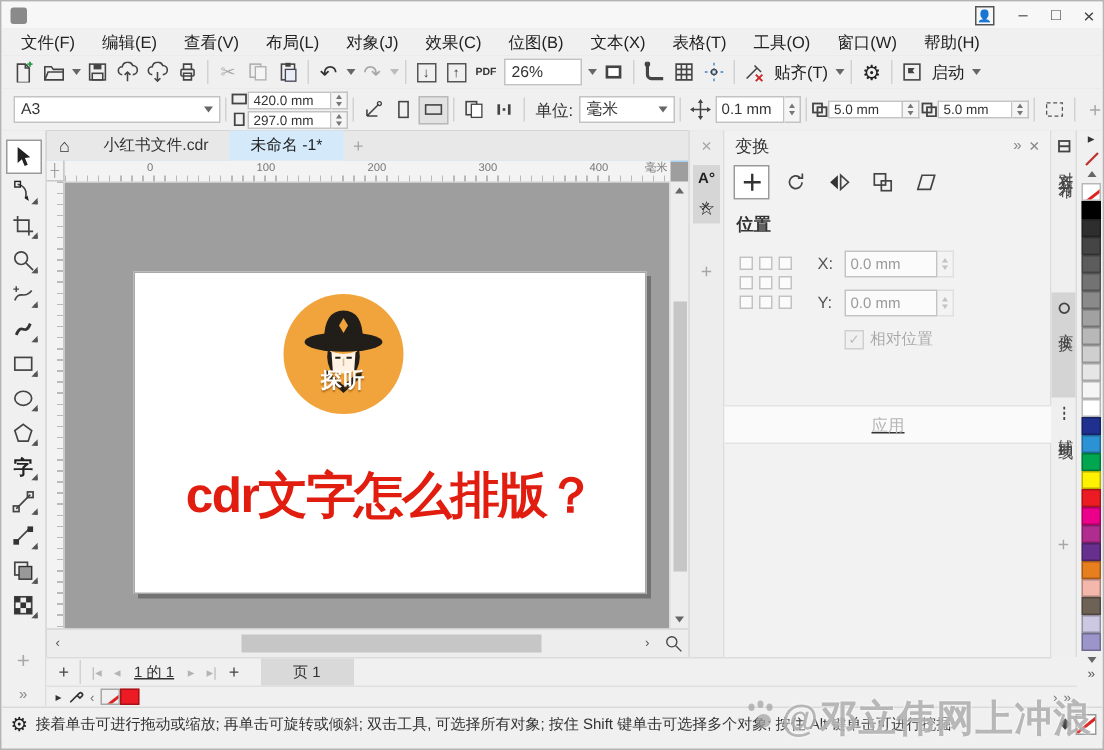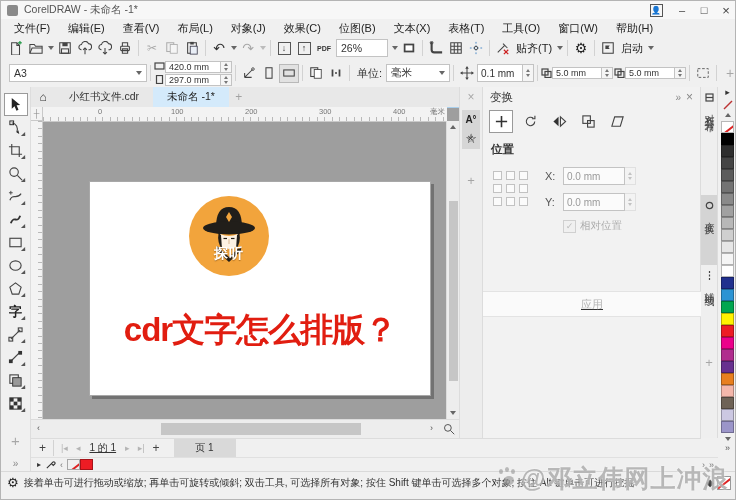--- a/index.html
+++ b/index.html
@@ -43,21 +43,20 @@
   .paw::before{content:"";position:absolute;left:5px;top:7px;width:10px;height:9px;border-radius:50%;background:rgba(160,160,160,.7);}
   .paw::after{content:"";position:absolute;left:0;top:0;width:4px;height:5px;border-radius:50%;background:rgba(160,160,160,.7);box-shadow:6px -2px 0 rgba(160,160,160,.7),12px 0 0 rgba(160,160,160,.7);}
   svg{display:block;}
   svg .st{fill:none;stroke:#444;stroke-width:1.2;}
 </style>
 </head>
 <body>
 
 <div class="abs flex" style="left:0;top:0;width:736px;height:18px;background:#f7f7f7;border-bottom:1px solid #e2e2e2;">
   <div style="width:11px;height:11px;margin:0 6px;background:#8a8a8a;border-radius:2px;"></div>
-  <span style="font-size:10.5px;color:#555;">CorelDRAW - 未命名 -1*</span>
   <div style="margin-left:auto;display:flex;align-items:center;">
     <span class="boxglyph" style="margin-right:8px;font-size:8px;">👤</span>
     <span style="width:22px;text-align:center;color:#444;">–</span>
     <span style="width:22px;text-align:center;color:#444;">□</span>
     <span style="width:22px;text-align:center;color:#444;font-size:13px;">×</span>
   </div>
 </div>
 
 <div class="abs flex" style="left:0;top:18px;width:736px;height:18px;background:#f0f0f0;border-bottom:1px solid #ddd;padding-left:4px;">
     <div class="menu-item">文件(F)</div>
@@ -540,21 +539,21 @@
     <input class="ibox" readonly="" style="width: 62px; color: rgb(154, 154, 154); background: rgb(251, 251, 251);" value="0.0 mm">
     <span class="spin grayed">
         <i class="u"></i>
         <i class="d"></i>
       </span>
   </div>
   <div class="flex grayed" style="position:absolute;left:80px;top:132px;gap:4px;">
     <span style="width:11px;height:11px;border:1px solid #9a9a9a;background:#eee;display:flex;align-items:center;justify-content:center;font-size:9px;color:#666;">✓</span>
     <span style="font-size:10.5px;">相对位置</span>
   </div>
-  <div style="position:absolute;left:0;top:204px;width:218px;height:24px;background:#fafafa;border-top:1px solid #e3e3e3;border-bottom:1px solid #e3e3e3;display:flex;align-items:center;justify-content:center;text-decoration:underline;">
+  <div style="position:absolute;left:0;top:183px;width:218px;height:24px;background:#fafafa;border-top:1px solid #e3e3e3;border-bottom:1px solid #e3e3e3;display:flex;align-items:center;justify-content:center;text-decoration:underline;">
     <span style="color:#b5b5b5;">应用</span>
   </div>
 </div>
 
 <div class="abs" style="left:700px;top:86px;width:17px;height:351px;background:#efefef;border-right:1px solid #dcdcdc;box-sizing:border-box;">
   <div class="dockertab" style="height:96px;">
     <svg width="9" height="9" viewBox="0 0 9 9">
         <rect class="st" x="1" y="1" width="7" height="7"></rect>
         <path class="st" d="M1 4.5h7"></path>
       </svg>

